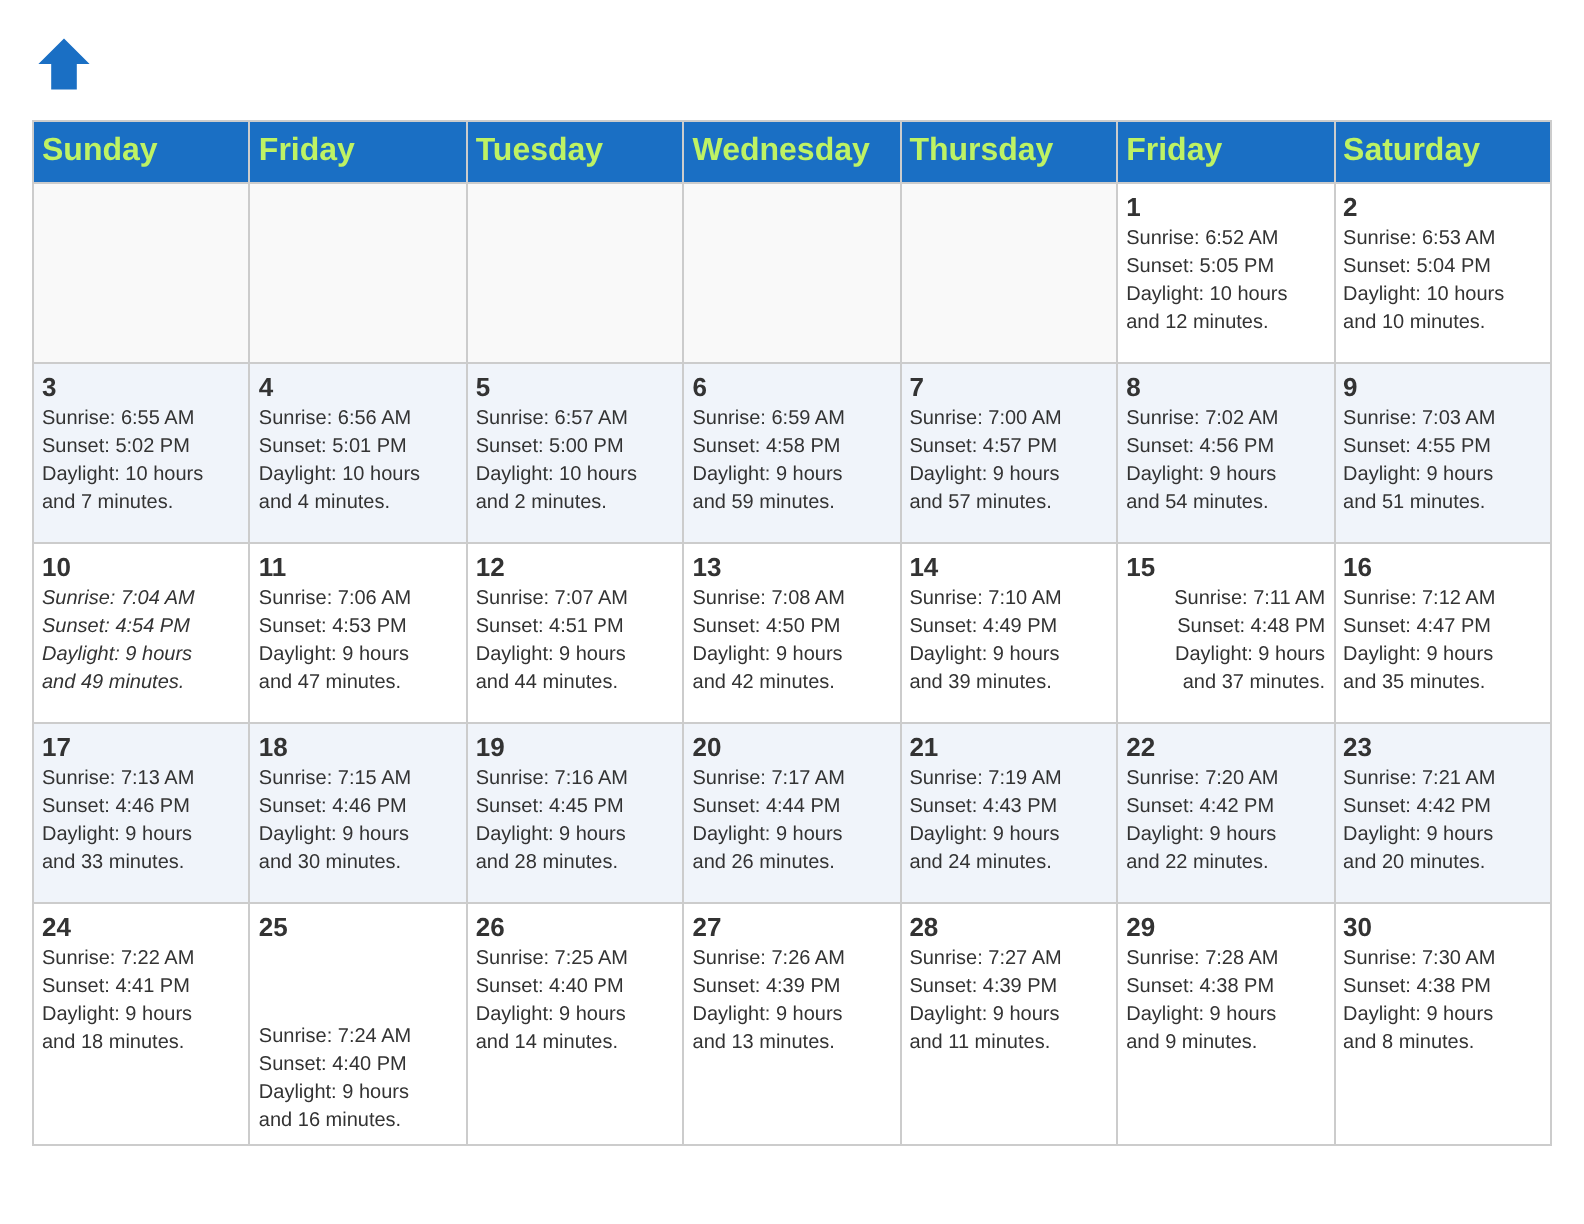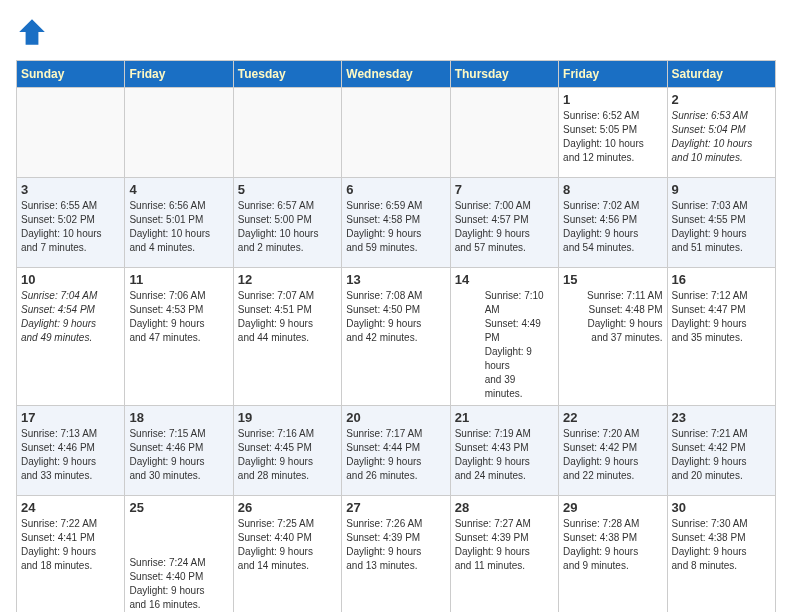--- a/index.html
+++ b/index.html
@@ -44,24 +44,24 @@
       font-size: 14px;
       color: #555;
     }
     .calendar-table {
       width: 100%;
       border-collapse: collapse;
       font-size: 11px;
     }
     .calendar-table th {
       background: #1a6fc4;
-      color: #fef9c3;
+      color: #bef264;
       padding: 6px 4px;
       text-align: left;
-      font-size: 12px;
+      font-size: 16px;
       font-weight: bold;
       border: 1px solid #ccc;
     }
     .calendar-table td {
       border: 1px solid #ccc;
       vertical-align: top;
       padding: 4px;
       height: 90px;
       width: calc(100% / 7);
     }
@@ -129,21 +129,21 @@
         <td class="empty-cell"></td>
         <td>
           <div class="day-number">1</div>
           <div class="day-info" style="white-space: pre-line;">Sunrise: 6:52 AM
 Sunset: 5:05 PM
 Daylight: 10 hours
 and 12 minutes.</div>
         </td>
         <td>
           <div class="day-number">2</div>
-          <div class="day-info" style="white-space: pre-line; font-style: italic;">Sunrise: 6:53 AM
+          <div class="day-info" style="white-space: pre-line;">Sunrise: 6:53 AM
 Sunset: 5:04 PM
 Daylight: 10 hours
 and 10 minutes.</div>
         </td>
       </tr>
       <tr class="row-even">
         <td>
           <div class="day-number">3</div>
           <div class="day-info" style="white-space: pre-line;">Sunrise: 6:55 AM
 Sunset: 5:02 PM
@@ -217,21 +217,21 @@
         </td>
         <td>
           <div class="day-number">13</div>
           <div class="day-info" style="white-space: pre-line;">Sunrise: 7:08 AM
 Sunset: 4:50 PM
 Daylight: 9 hours
 and 42 minutes.</div>
         </td>
         <td>
           <div class="day-number">14</div>
-          <div class="day-info" style="white-space: pre-line; margin-left: 30px;">Sunrise: 7:10 AM
+          <div class="day-info" style="white-space: pre-line;">Sunrise: 7:10 AM
 Sunset: 4:49 PM
 Daylight: 9 hours
 and 39 minutes.</div>
         </td>
         <td>
           <div class="day-number">15</div>
           <div class="day-info" style="white-space: pre-line; text-align: right;">Sunrise: 7:11 AM
 Sunset: 4:48 PM
 Daylight: 9 hours
 and 37 minutes.</div>

